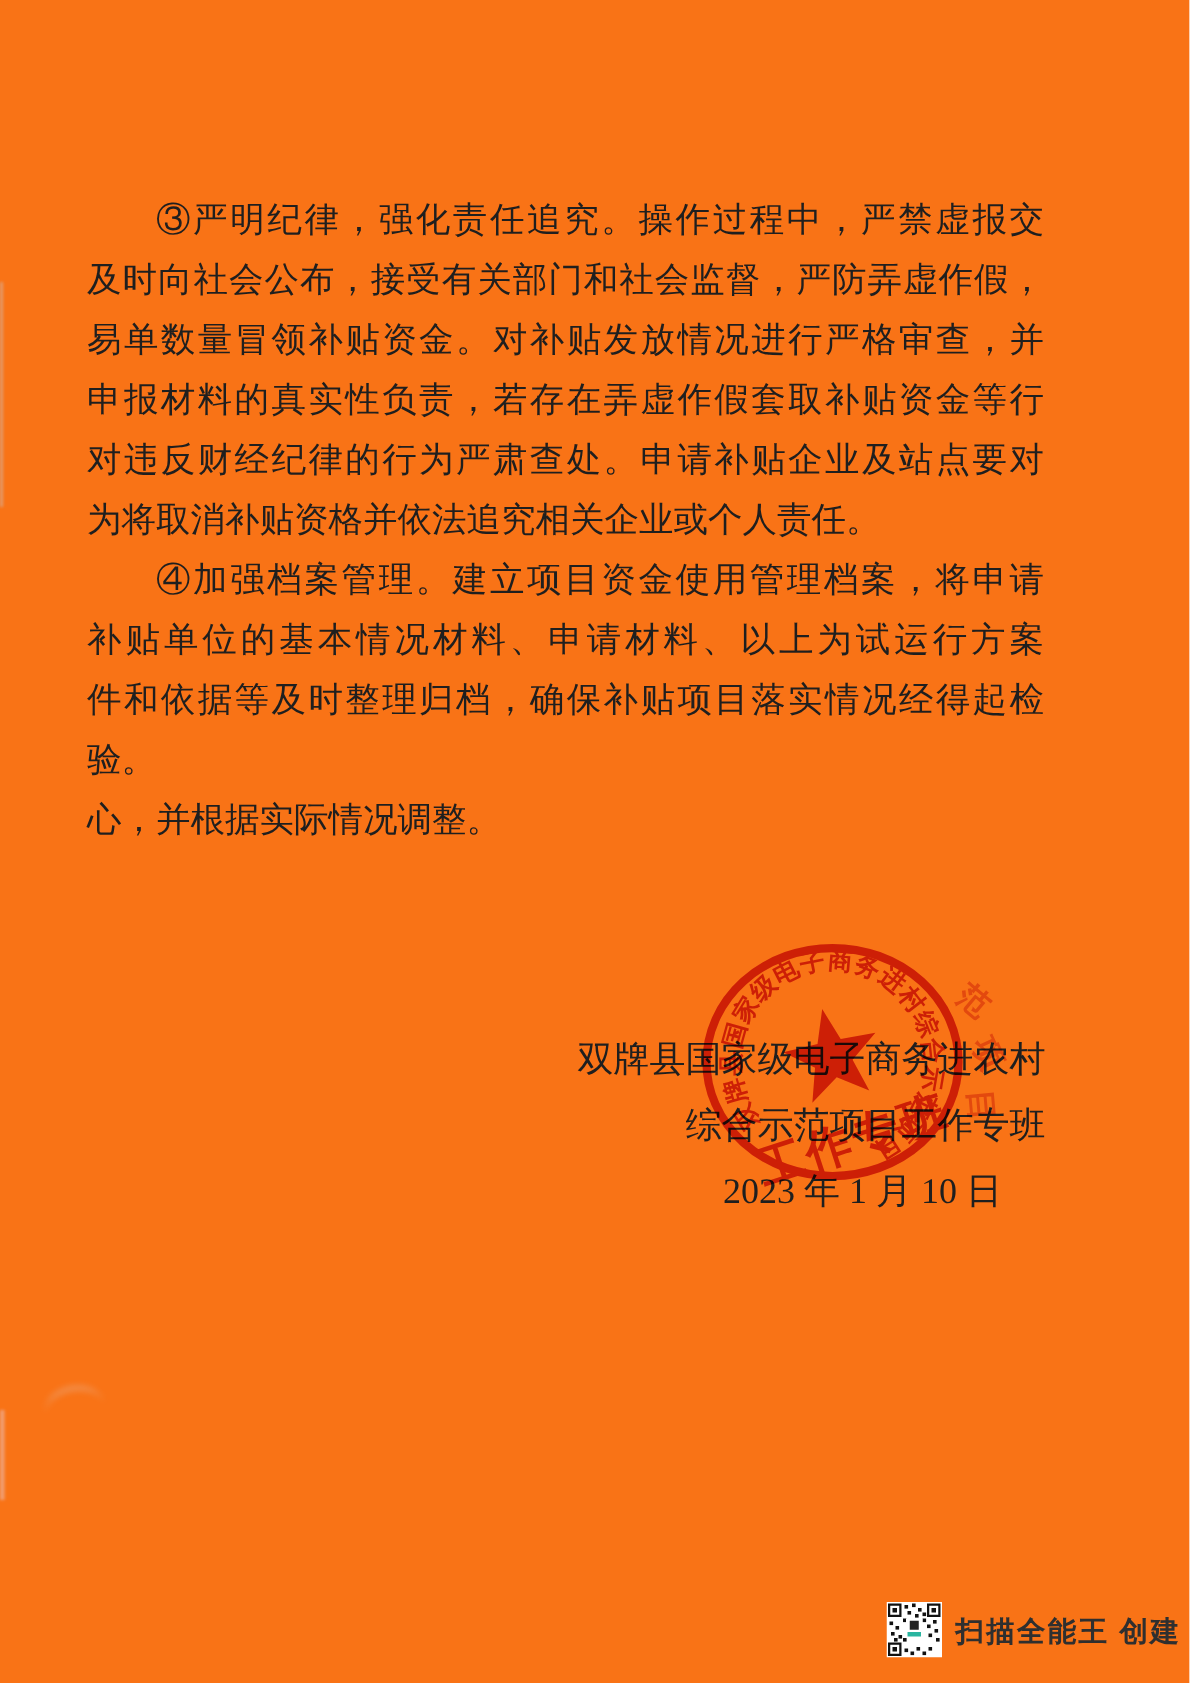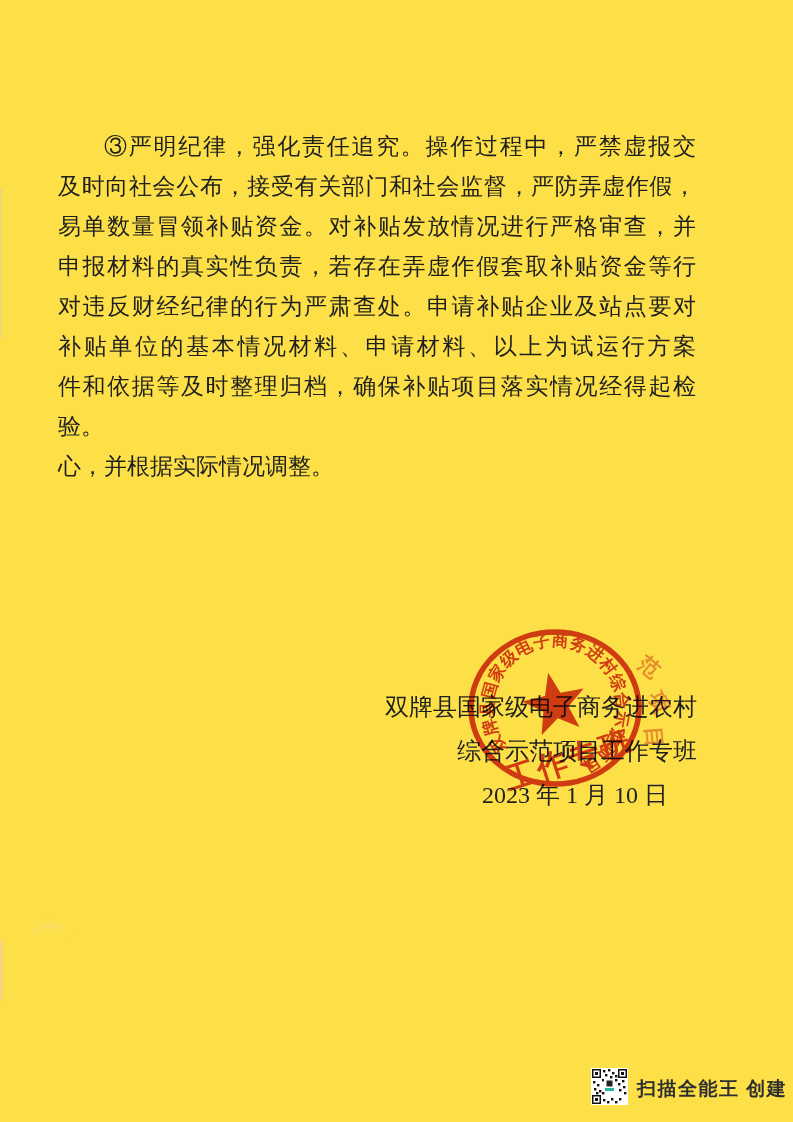--- a/index.html
+++ b/index.html
@@ -1,17 +1,17 @@
 <!DOCTYPE html>
 <html><head>
 <meta charset="utf-8">
 <style>
   html,body { margin:0; padding:0; background:#ffffff; }
   .page {
-    position:relative; width:793px; height:1122px; background:#fde047;
+    position:relative; width:793px; height:1122px; background:#f97316;
     overflow:hidden; font-family:"Liberation Serif","DejaVu Serif",serif;
     color:#1f1f1f;
   }
 
   
   .body-text { position:absolute; left:58px; top:127px; width:638px; }
   .line {
     height:40px; line-height:40px; font-size:23px;
     text-align:justify; text-align-last:justify;
     color:#1f1f1f;
@@ -61,20 +61,22 @@
   <div class="streak-top"></div>
   <div class="streak-bottom"></div>
   <div class="wisp"></div>
 
   <main class="body-text">
     <div class="line indent">③严明纪律，强化责任追究。操作过程中，严禁虚报交</div>
     <div class="line">及时向社会公布，接受有关部门和社会监督，严防弄虚作假，</div>
     <div class="line">易单数量冒领补贴资金。对补贴发放情况进行严格审查，并</div>
     <div class="line">申报材料的真实性负责，若存在弄虚作假套取补贴资金等行</div>
     <div class="line">对违反财经纪律的行为严肃查处。申请补贴企业及站点要对</div>
+    <div class="line short">为将取消补贴资格并依法追究相关企业或个人责任。</div>
+    <div class="line indent">④加强档案管理。建立项目资金使用管理档案，将申请</div>
     <div class="line">补贴单位的基本情况材料、申请材料、以上为试运行方案</div>
     <div class="line">件和依据等及时整理归档，确保补贴项目落实情况经得起检</div>
     <div class="line short">验。</div>
     <div class="line short">心，并根据实际情况调整。</div>
   </main>
 
   <div class="signature">
     <div class="sig-line">双牌县国家级电子商务进农村</div>
     <div class="sig-line">综合示范项目工作专班</div>
     <div class="sig-line sig-date">2023 年 1 月 10 日</div>

